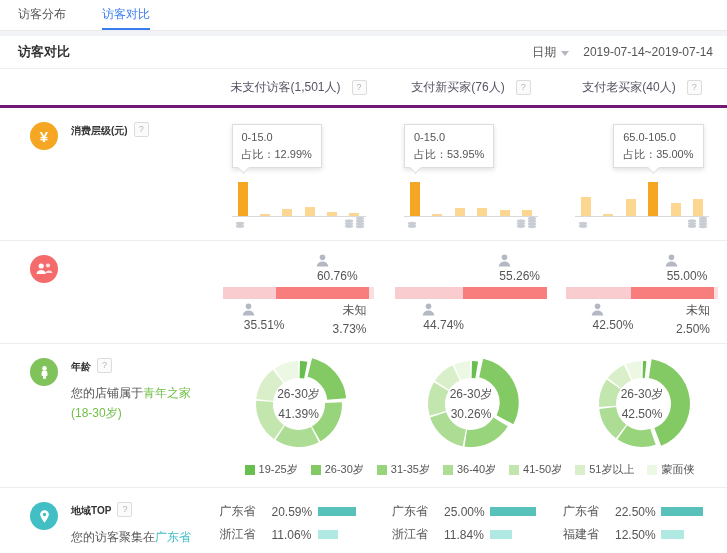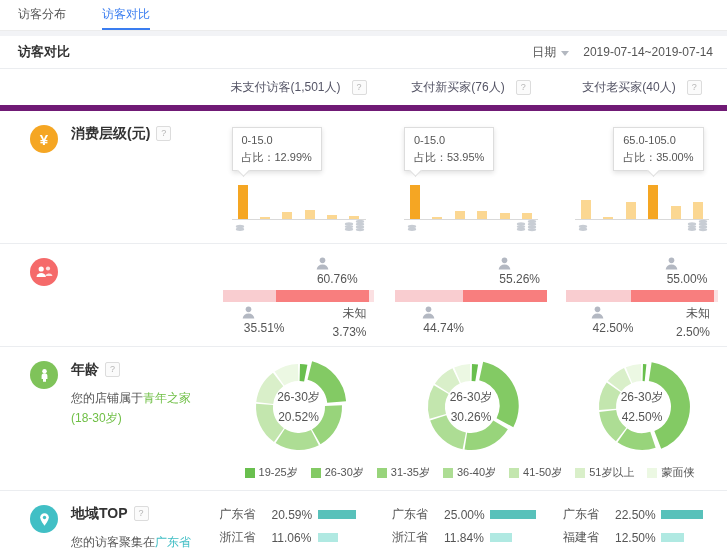--- a/index.html
+++ b/index.html
@@ -13,26 +13,26 @@
   .tab.active{color:#3a7df0;border-bottom-color:#3a7df0;}
   .strip{height:5px;background:#f2f3f6;}
   
   .panel-header{display:flex;justify-content:space-between;align-items:center;height:32px;padding:0 14px 0 18px;border-bottom:1px solid #ebedf0;}
   .panel-title{font-weight:bold;font-size:13px;color:#333;}
   .date-controls{display:flex;align-items:center;gap:14px;color:#555;}
   .date-dd{display:inline-flex;align-items:center;gap:5px;cursor:pointer;}
   .caret{width:0;height:0;border-left:4px solid transparent;border-right:4px solid transparent;border-top:5px solid #b3b8c0;margin-top:2px;}
   
   .grid{display:grid;grid-template-columns:212px 173px 172px 170px;}
-  .col-headers{border-bottom:6px solid #701a75;}
+  .col-headers{border-bottom:3px solid #701a75;}
   .col-h{display:flex;align-items:center;justify-content:center;height:36px;color:#556;gap:5px;}
   .section{border-bottom:1px solid #ebedf0;padding-bottom:8px;}
   .sec-label{padding:14px 8px 0 30px;display:flex;gap:13px;align-items:flex-start;}
   .sec-icon{width:28px;height:28px;border-radius:50%;color:#fff;display:flex;align-items:center;justify-content:center;font-size:15px;font-weight:bold;flex-shrink:0;}
-  .sec-title{font-size:14px;font-weight:bold;color:#333;}
+  .sec-title{font-size:10px;font-weight:bold;color:#333;}
   .qbadge{display:inline-block;width:13px;height:13px;line-height:12px;text-align:center;background:#fbfbfb;border:1px solid #dcdcdc;color:#b5b5b5;font-size:9px;border-radius:2px;margin-left:6px;vertical-align:2px;cursor:pointer;}
   .sec-desc{margin-top:9px;color:#555;line-height:1.7;font-size:12px;}
   .hl-orange{color:#f5a623;font-weight:bold;}
   .hl-red{color:#f56a6a;}
   .hl-green{color:#6fbf45;}
   .hl-teal{color:#3fbdc4;}
   .cell{display:flex;justify-content:center;align-items:flex-start;}
   
   .bc{position:relative;width:134px;height:112px;margin-top:12px;}
   .bc-tip{position:absolute;top:4px;background:#fff;border:1px solid #ddd;box-shadow:0 2px 5px rgba(0,0,0,.12);padding:4px 9px;font-size:11px;color:#555;line-height:1.55;white-space:nowrap;z-index:2;}
@@ -307,21 +307,21 @@
             <path d="M50.98,7.01 A43,43 0 0 1 58.43,7.83 L55.09,24.50 A26,26 0 0 0 50.59,24.01 Z" fill="#69bf4e"></path>
             <path d="M63.09,4.37 A45,45 0 0 1 97.12,44.27 L78.19,45.86 A26,26 0 0 0 58.53,22.81 Z" fill="#83ca64"></path>
             <path d="M92.97,48.33 A43,43 0 0 1 71.52,87.23 L63.01,72.51 A26,26 0 0 0 75.98,48.99 Z" fill="#98d47b"></path>
             <path d="M69.81,88.17 A43,43 0 0 1 26.60,86.07 L35.85,71.81 A26,26 0 0 0 61.98,73.08 Z" fill="#addd94"></path>
             <path d="M24.99,84.98 A43,43 0 0 1 7.11,46.87 L24.07,48.11 A26,26 0 0 0 34.88,71.15 Z" fill="#c3e6ae"></path>
             <path d="M7.30,44.93 A43,43 0 0 1 23.99,15.76 L34.27,29.30 A26,26 0 0 0 24.18,46.93 Z" fill="#d9efc9"></path>
             <path d="M25.57,14.62 A43,43 0 0 1 49.02,7.01 L49.41,24.01 A26,26 0 0 0 35.23,28.61 Z" fill="#ecf8e3"></path>
           </svg>
           <div class="dc-center">
             <div>26-30岁</div>
-            <div>20.52%</div>
+            <div>41.39%</div>
           </div>
         </div>
       </div>
     <div class="cell">
         <div class="dc">
           <svg viewBox="0 0 100 100" width="100" height="100">
             <path d="M50.98,7.01 A43,43 0 0 1 57.10,7.59 L54.29,24.36 A26,26 0 0 0 50.59,24.01 Z" fill="#69bf4e"></path>
             <path d="M62.16,4.74 A45,45 0 0 1 92.30,70.17 L75.59,61.13 A26,26 0 0 0 58.17,23.32 Z" fill="#83ca64"></path>
             <path d="M86.84,72.17 A43,43 0 0 1 43.54,92.51 L46.10,75.71 A26,26 0 0 0 72.28,63.40 Z" fill="#98d47b"></path>
             <path d="M41.62,92.18 A43,43 0 0 1 9.19,63.55 L25.32,58.19 A26,26 0 0 0 44.93,75.50 Z" fill="#addd94"></path>

